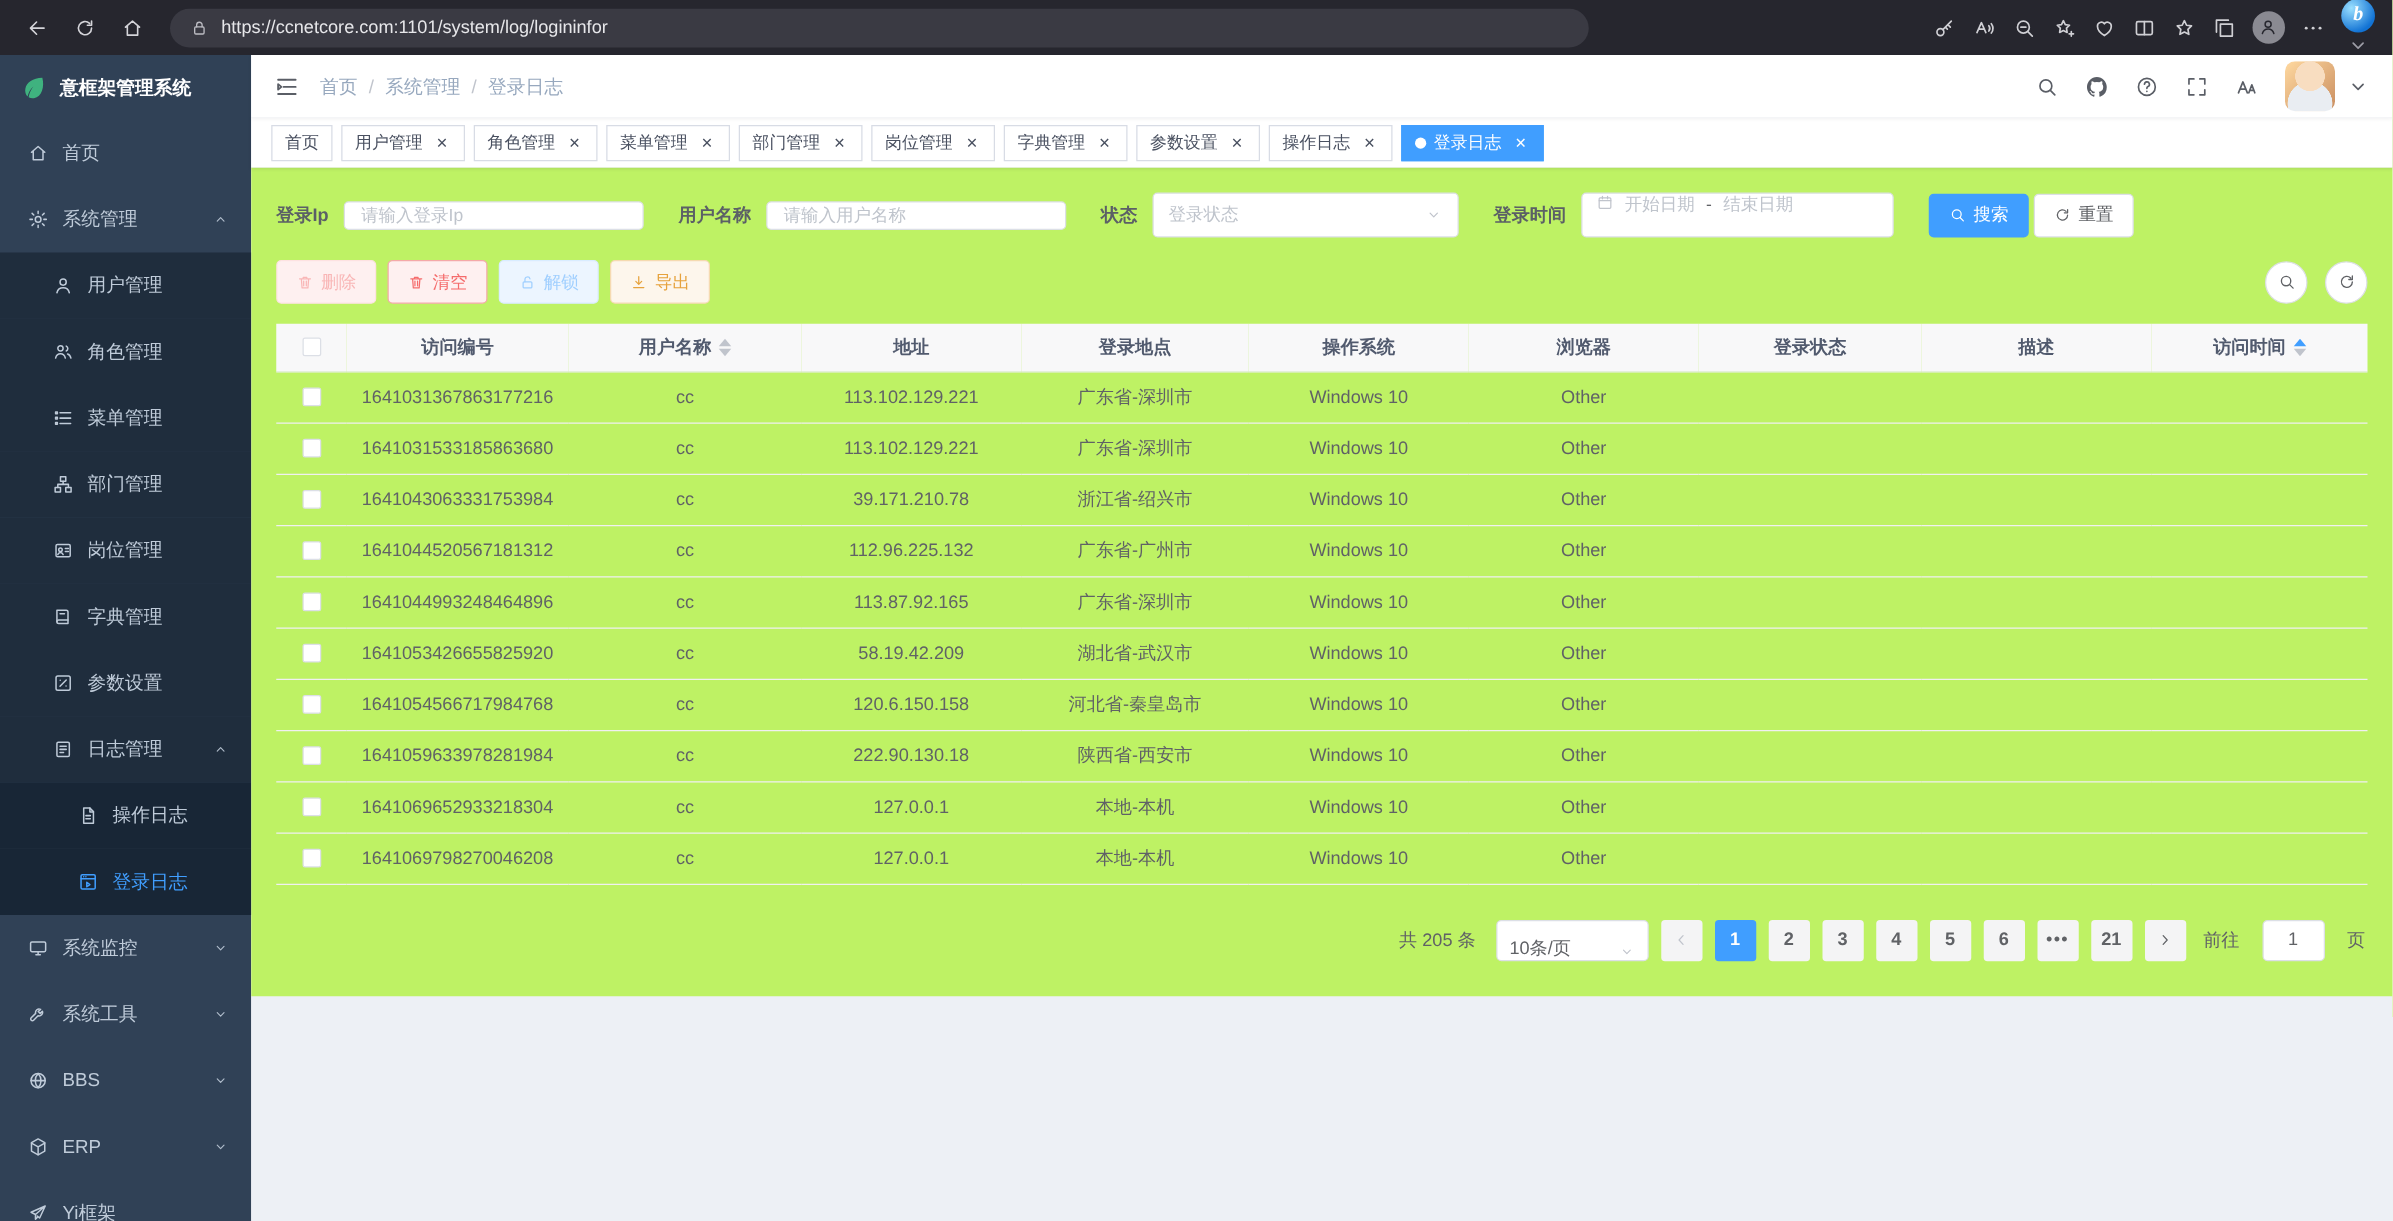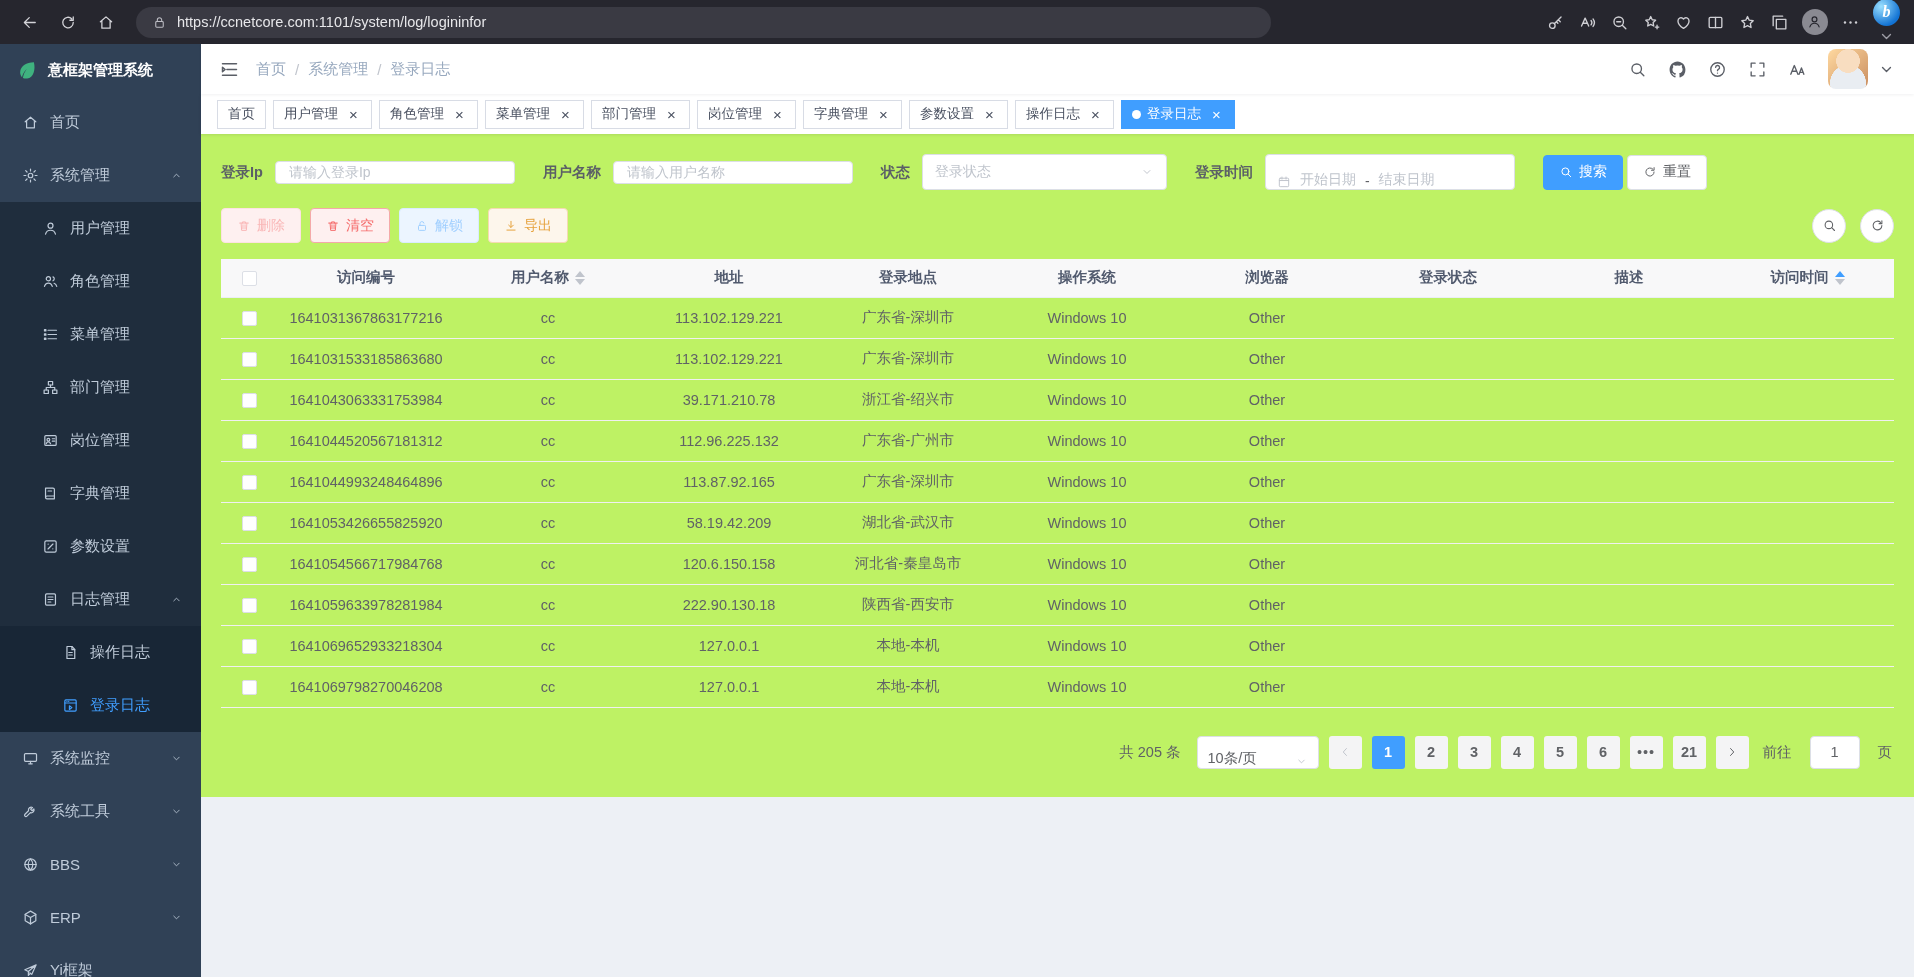--- a/index.html
+++ b/index.html
@@ -64,21 +64,21 @@
 
   
   .card{background:#bef264;padding:14px 20px 28px;flex:0 0 auto}
   .filters{display:flex;align-items:center;padding:6px 0 16px}
   .f-item{display:flex;align-items:center;gap:12px;margin-right:28px}
   .f-label{font-weight:bold;color:#5b6066;font-size:14.5px;white-space:nowrap}
   .el-input{width:240px;height:23px;border:1px solid #dcdfe6;border-radius:4px;padding:0 13px;font-size:14px;color:#606266;outline:none;background:#fff}
   .el-input::placeholder{color:#bfc4cc}
   .el-select{width:245px;height:36px;border:1px solid #dcdfe6;border-radius:4px;display:flex;align-items:center;justify-content:space-between;padding:0 12px;color:#bfc4cc;font-size:14px;cursor:pointer;background:#fff}
   .el-select .ic,.el-date .ic{width:14px;height:14px;color:#c0c4cc}
-  .el-date{width:250px;height:36px;border:1px solid #dcdfe6;border-radius:4px;display:flex;align-items:flex-end;gap:9px;padding:0 11px;color:#bfc4cc;font-size:14px;cursor:pointer;background:#fff}
+  .el-date{width:250px;height:36px;border:1px solid #dcdfe6;border-radius:4px;display:flex;align-items:flex-start;gap:9px;padding:0 11px;color:#bfc4cc;font-size:14px;cursor:pointer;background:#fff}
   .el-date .sep{color:#606266}
   .btn{height:35px;border-radius:4px;border:1px solid #dcdfe6;background:#fff;display:inline-flex;align-items:center;gap:6px;padding:0 15px;font-size:14px;color:#606266;cursor:pointer;white-space:nowrap}
   .btn .ic{width:14px;height:14px}
   .btn-primary{background:#409eff;border-color:#409eff;color:#fff}
   .btn-reset{margin-left:4px}
   .btn-danger-disabled{background:#fef0f0;border-color:#fde2e2;color:#f9b6b6;cursor:not-allowed}
   .btn-danger-plain{background:#fef0f0;border-color:#f4a9a9;color:#f56c6c}
   .btn-primary-disabled{background:#ecf5ff;border-color:#d9ecff;color:#a0cfff;cursor:not-allowed}
   .btn-warning-plain{background:#fdf6ec;border-color:#f5dab1;color:#e6a23c}
   .toolbar{display:flex;align-items:center;gap:9px;padding:2px 0 16px}

